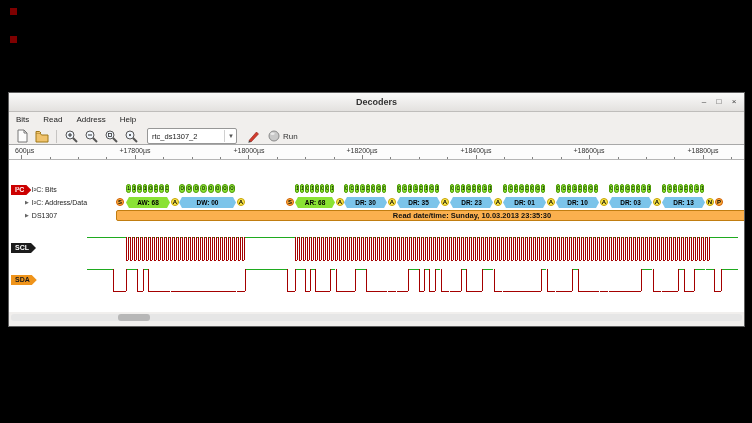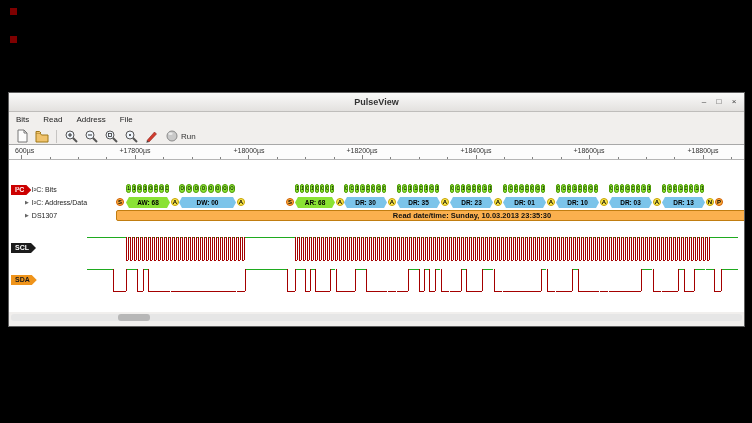--- a/index.html
+++ b/index.html
@@ -93,33 +93,33 @@
 </style>
 </head>
 <body>
 
 <div class="artifact" style="left:10px;top:8px;"></div>
 <div class="artifact" style="left:10px;top:36px;"></div>
 
 <div class="window">
 
   <div class="titlebar">
-    <span class="title">PulseView</span>
+    <span class="title">Decoders</span>
     <span class="win-controls">
       <span class="win-btn">–</span>
       <span class="win-btn">□</span>
       <span class="win-btn">×</span>
     </span>
   </div>
 
   <div class="menubar">
     <span class="menu-item">Bits</span>
     <span class="menu-item">Read</span>
     <span class="menu-item">Address</span>
-    <span class="menu-item">File</span>
+    <span class="menu-item">Help</span>
   </div>
 
   <div class="toolbar">
     <span class="tb-btn">
       <svg width="13" height="14" viewBox="0 0 13 14">
         <path d="M2 1h6l3 3v9H2z" fill="#fdfdfd" stroke="#777" stroke-width="1"></path>
         <path d="M8 1v3h3" fill="none" stroke="#777"></path>
       </svg>
     </span>
     <span class="tb-btn">
@@ -150,20 +150,24 @@
         <line x1="9" y1="9" x2="13" y2="13" stroke="#555" stroke-width="2"></line>
         <rect x="4.5" y="4.5" width="3" height="3" fill="none" stroke="#333" stroke-width="0.8"></rect>
       </svg>
     </span>
     <span class="tb-btn">
       <svg width="14" height="14" viewBox="0 0 14 14">
         <circle cx="6" cy="6" r="4" fill="#eef4fb" stroke="#555"></circle>
         <line x1="9" y1="9" x2="13" y2="13" stroke="#555" stroke-width="2"></line>
         <circle cx="6" cy="6" r="1" fill="#333"></circle>
       </svg>
+    </span>
+    <span class="combo">
+      <span>rtc_ds1307_2</span>
+      <span class="combo-arrow">▼</span>
     </span>
     <span class="tb-btn">
       <svg width="14" height="14" viewBox="0 0 14 14">
         <path d="M3 11.5 L10.5 3 L12.5 5 L5 13 Z" fill="#d23b2e" stroke="#8f241b" stroke-width="0.6"></path>
         <path d="M3 11.5 L2.3 13.8 L5 13 Z" fill="#3a3a3a"></path>
       </svg>
     </span>
     <span class="run">
       <svg width="12" height="12" viewBox="0 0 12 12">
         <circle cx="6" cy="6" r="5" fill="#c9c9c9" stroke="#8a8a8a"></circle>

